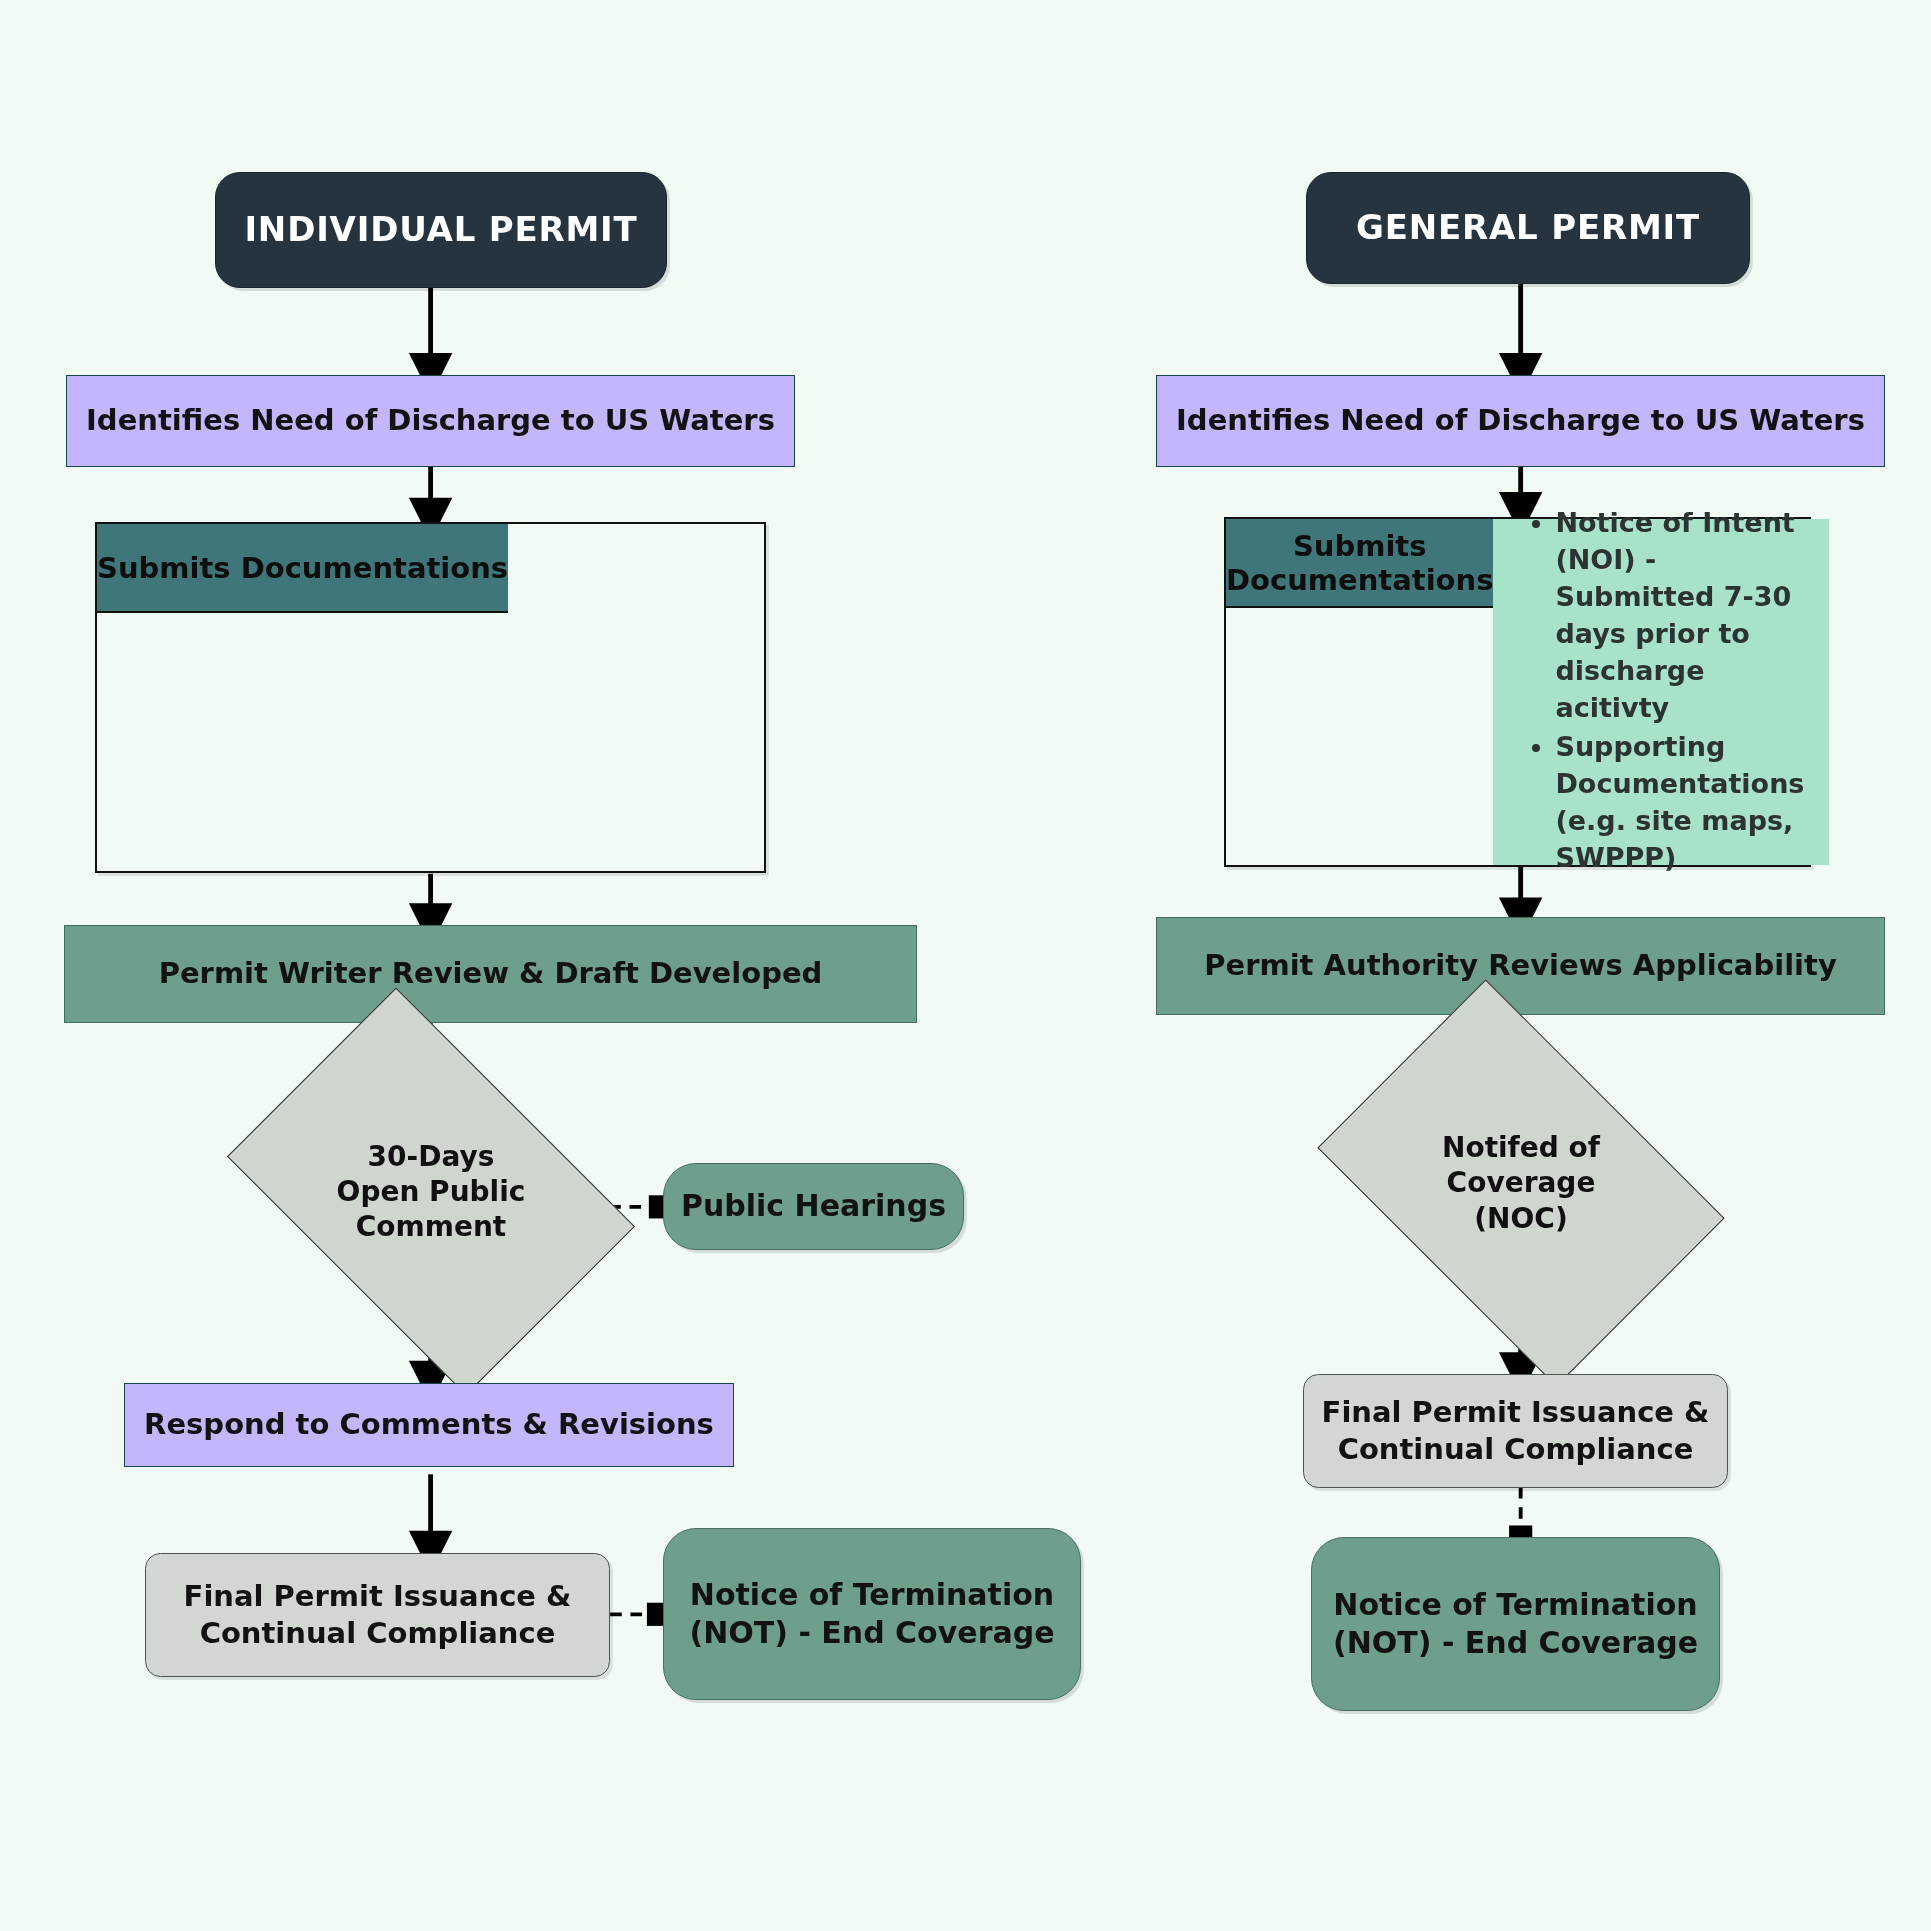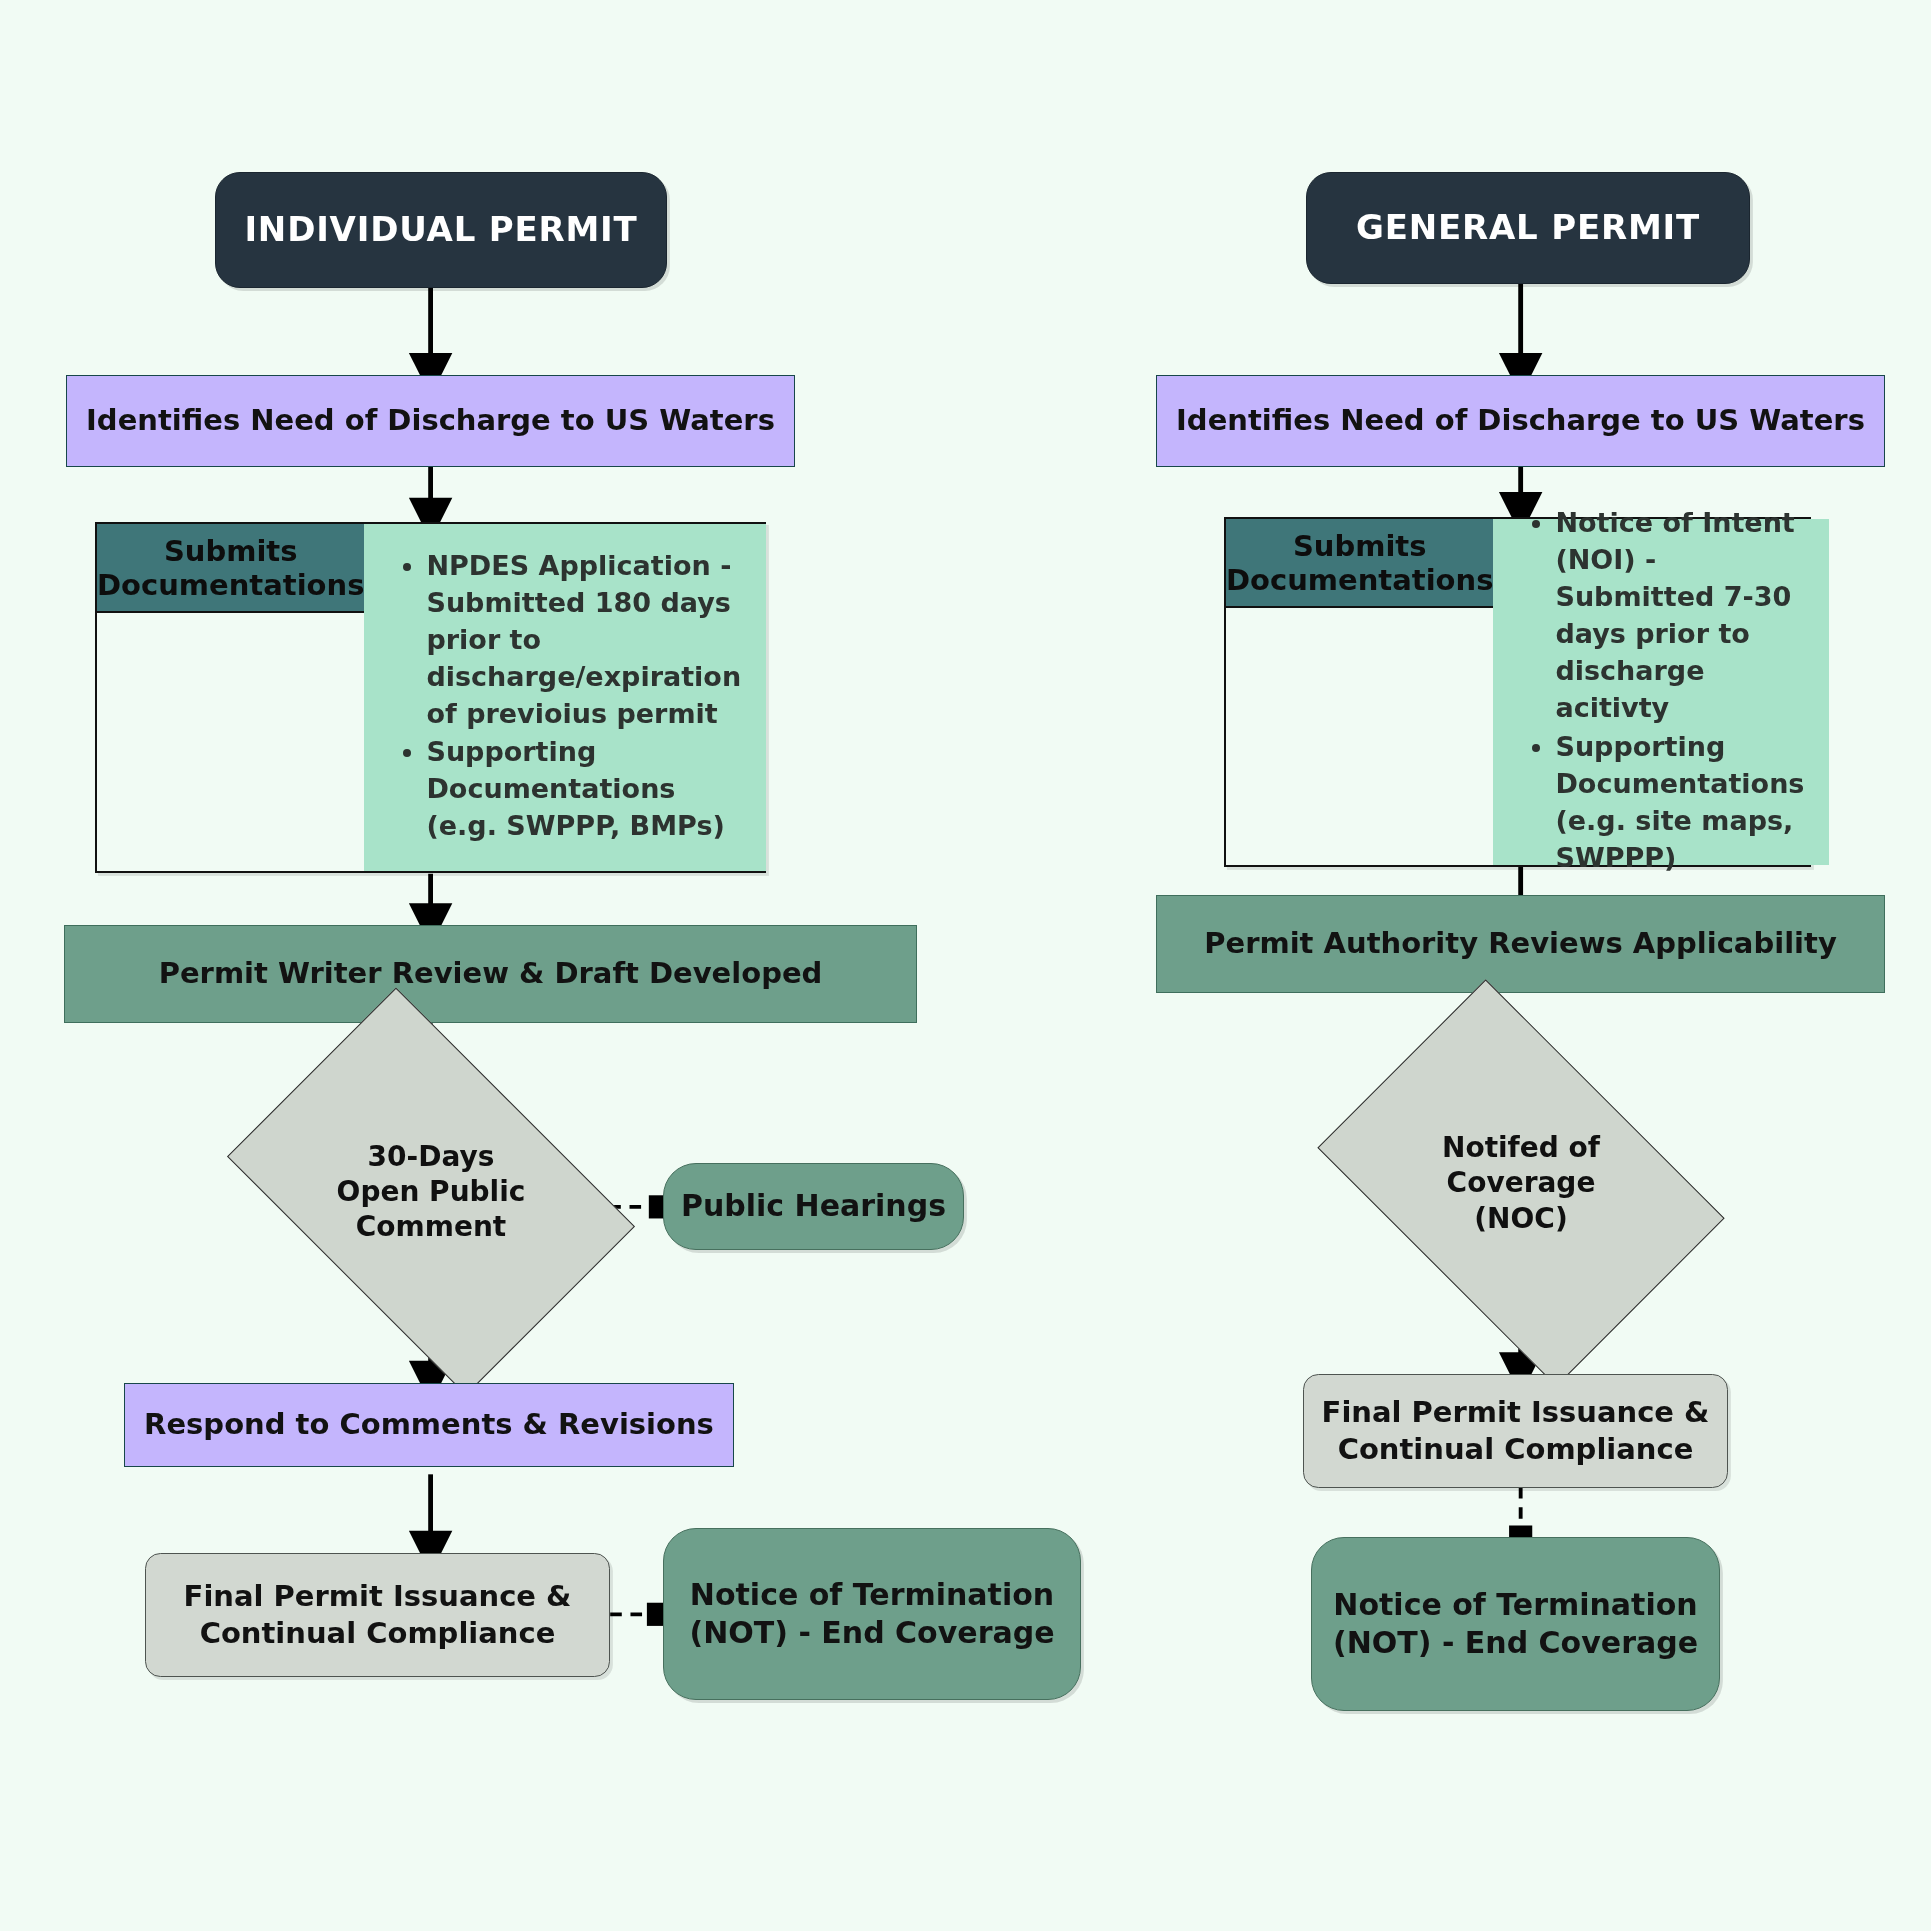--- a/index.html
+++ b/index.html
@@ -182,26 +182,20 @@
     <line x1="1575" y1="1345" x2="1575" y2="1423" stroke="#000" stroke-width="5" marker-end="url(#ah)"></line>
     <line x1="1575" y1="1540" x2="1575" y2="1592" stroke="#000" stroke-width="4" stroke-dasharray="12 9" marker-end="url(#sq)"></line>
   </svg>
 
   <div class="node pill-dark" style="left:205px; top:172px; width:452px; height:116px;">INDIVIDUAL PERMIT</div>
 
   <div class="node rect-teal" style="left:66px; top:375px; width:729px; height:92px;">Identifies Need of Discharge to US Waters</div>
 
   <div class="doccard" style="left:95px; top:522px; width:671px; height:351px;">
     <div class="doccard-head" style="height:89px;">Submits Documentations</div>
-    <div class="doccard-body">
-      <ul>
-        <li>NPDES Application - Submitted 180 days prior to discharge/expiration of previoius permit</li>
-        <li>Supporting Documentations (e.g. SWPPP, BMPs)</li>
-      </ul>
-    </div>
   </div>
 
   <div class="node rect-green" style="left:64px; top:925px; width:853px; height:98px;">Permit Writer Review &amp; Draft Developed</div>
 
   <div class="diamond-wrap" style="left:262px; top:1072px; width:338px; height:239px;">
     <div class="diamond-shape"></div>
     <div class="diamond-label">30-Days
 Open Public
 Comment</div>
   </div>
@@ -223,21 +217,21 @@
   <div class="doccard" style="left:1224px; top:517px; width:587px; height:350px;">
     <div class="doccard-head" style="height:89px;">Submits Documentations</div>
     <div class="doccard-body">
       <ul>
         <li>Notice of Intent (NOI) - Submitted 7-30 days prior to discharge acitivty</li>
         <li>Supporting Documentations (e.g. site maps, SWPPP)</li>
       </ul>
     </div>
   </div>
 
-  <div class="node rect-green" style="left:1156px; top:895px; width:729px; height:98px;">Permit Authority Reviews Applicability</div>
+  <div class="node rect-green" style="left:1156px; top:917px; width:729px; height:98px;">Permit Authority Reviews Applicability</div>
 
   <div class="diamond-wrap" style="left:1352px; top:1064px; width:338px; height:238px;">
     <div class="diamond-shape"></div>
     <div class="diamond-label">Notifed of
 Coverage
 (NOC)</div>
   </div>
 
   <div class="node rbox-grey" style="left:1303px; top:1374px; width:425px; height:114px;">Final Permit Issuance &amp;
 Continual Compliance</div>

